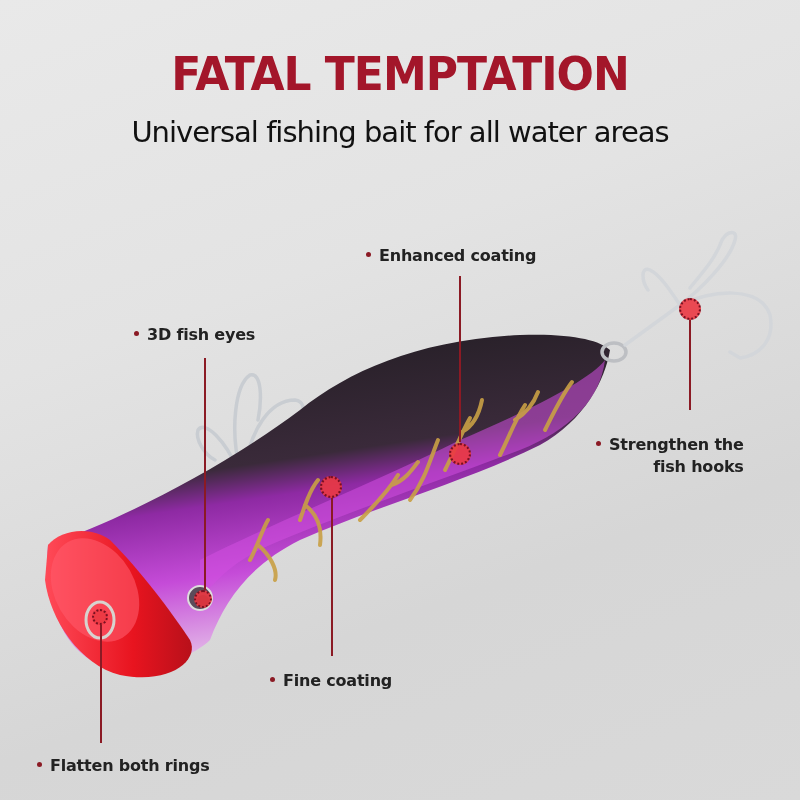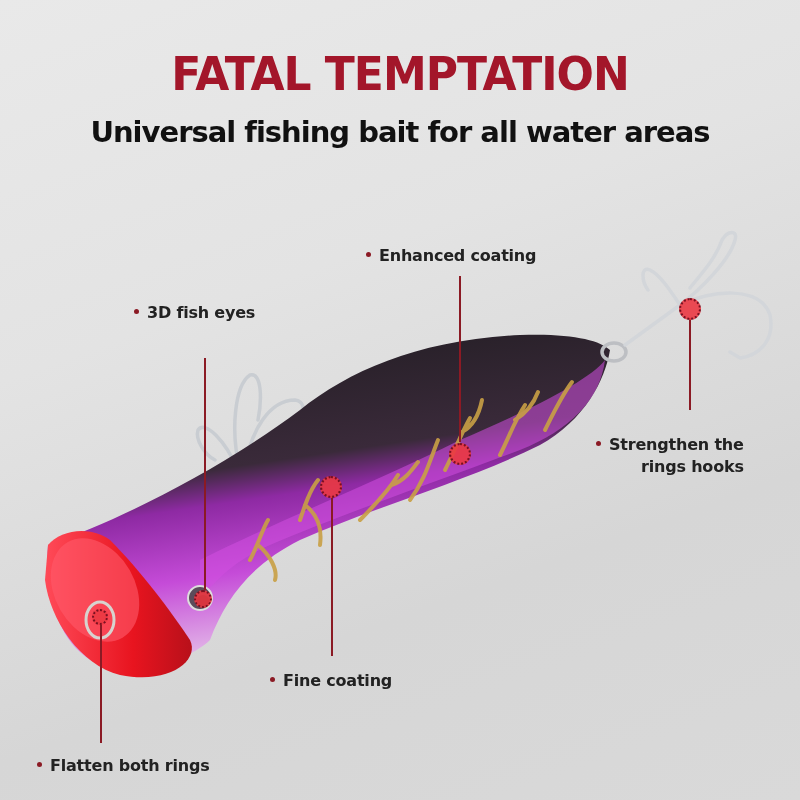--- a/index.html
+++ b/index.html
@@ -10,21 +10,21 @@
     font-family: "Liberation Sans", "DejaVu Sans", sans-serif;
   }
   .title {
     position: absolute; left: 0; right: 0; top: 52px; text-align: center;
     font-family: "DejaVu Sans", sans-serif; font-weight: 900;
     font-size: 44px; letter-spacing: -1px; color: #a3162a; line-height: 1;
     transform: scaleY(1.05);
   }
   .subtitle {
     position: absolute; left: 0; right: 0; top: 118px; text-align: center;
-    font-family: "DejaVu Sans", sans-serif; font-weight: bold;
+    font-family: "DejaVu Sans", sans-serif; font-weight: normal;
     font-size: 29px; letter-spacing: -1px; color: #111; line-height: 1;
   }
   .callout {
     position: absolute; font-family: "DejaVu Sans", sans-serif; font-weight: bold;
     font-size: 16px; color: #222; letter-spacing: -0.2px; line-height: 22px; white-space: nowrap; text-align: center;
   }
   .callout .dot {
     display: inline-block; width: 5px; height: 5px; border-radius: 50%;
     background: #8b1a24; vertical-align: middle; margin-right: 8px; position: relative; top: -2px;
   }
@@ -109,26 +109,26 @@
 
   <div class="hotspot" style="left:449px; top:443px;"></div>
   <div class="hotspot" style="left:320px; top:476px;"></div>
   <div class="hotspot" style="left:679px; top:298px;"></div>
   <div class="hotspot" style="left:194px; top:590px; width:18px; height:18px;"></div>
   <div class="hotspot" style="left:92px; top:609px; width:16px; height:16px;"></div>
 
   <div class="callout" style="left:366px; top:245px;">
     <span class="dot"></span><span>Enhanced coating</span>
   </div>
-  <div class="callout" style="left:134px; top:302px;">
+  <div class="callout" style="left:134px; top:324px;">
     <span class="dot"></span><span>3D fish eyes</span>
   </div>
   <div class="callout two-line" style="left:596px; top:434px;">
     <div><span class="dot"></span><span>Strengthen the</span></div>
-    <div style="padding-left:14px;"><span>rings hooks</span></div>
+    <div style="padding-left:14px;"><span>fish hooks</span></div>
   </div>
   <div class="callout" style="left:270px; top:670px;">
     <span class="dot"></span><span>Fine coating</span>
   </div>
   <div class="callout" style="left:37px; top:755px;">
     <span class="dot"></span><span>Flatten both rings</span>
   </div>
 </div>
 
 </body></html>

